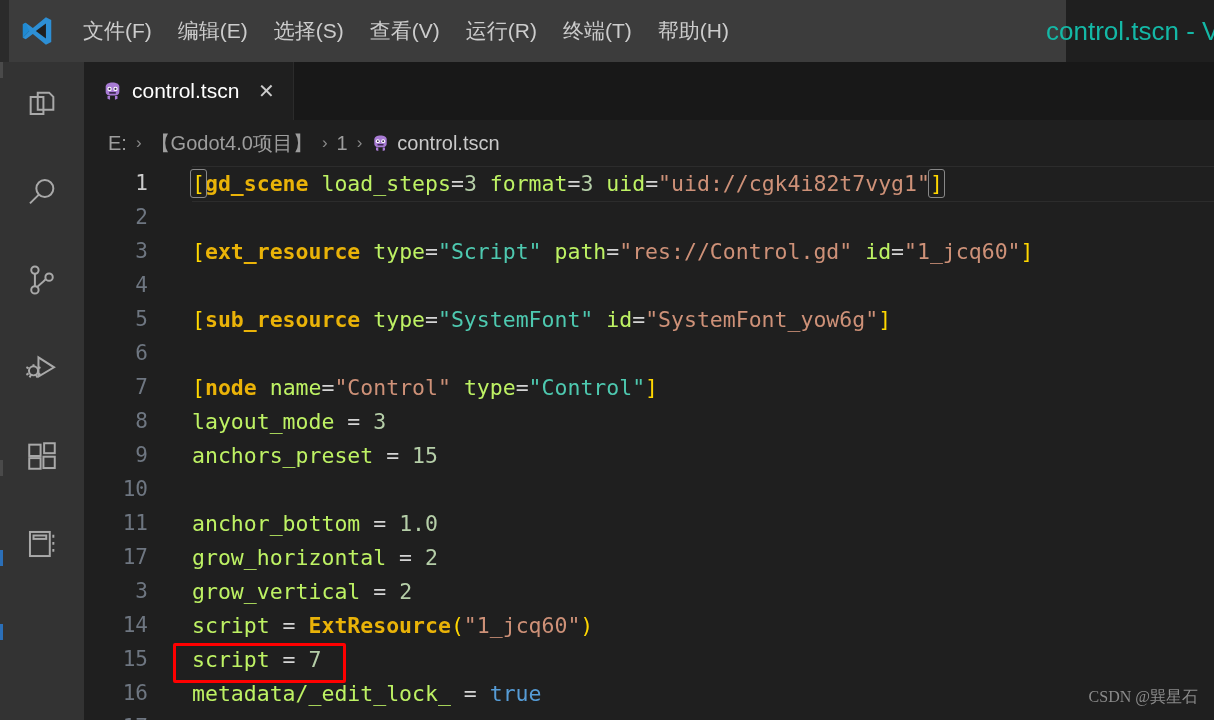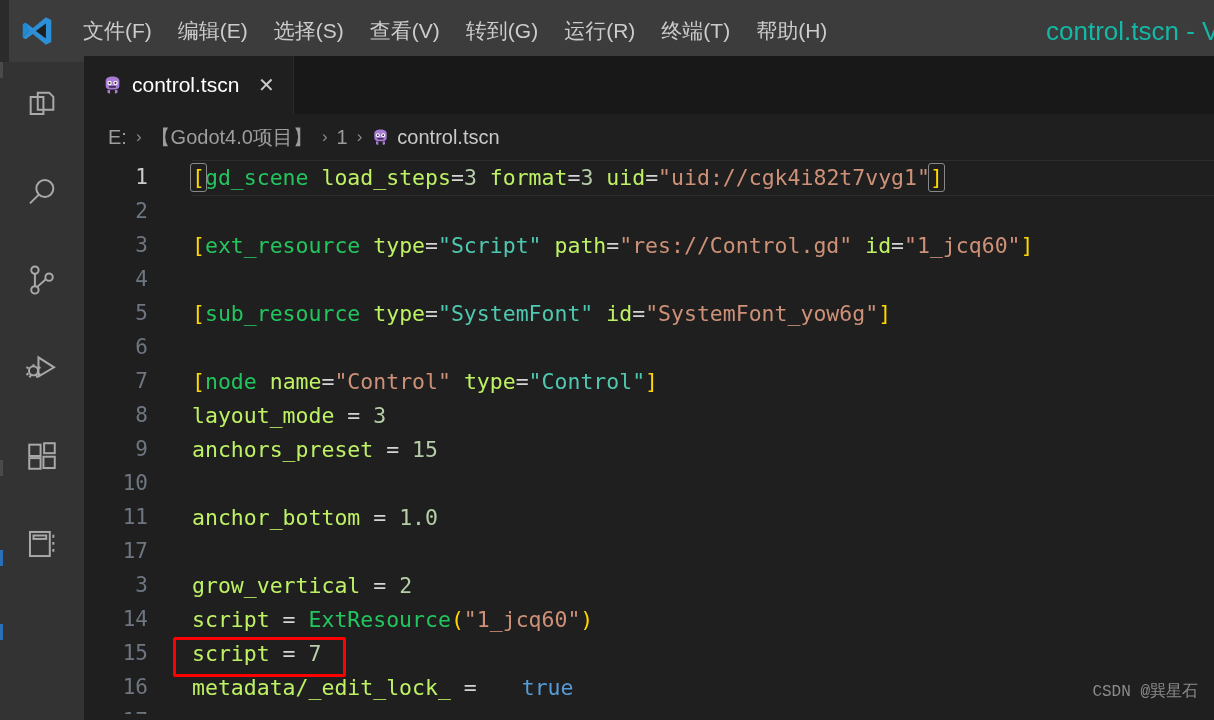--- a/index.html
+++ b/index.html
@@ -6,21 +6,21 @@
   html, body {
     width: 1214px; height: 720px;
     background: #1e1e1e;
     font-family: "Liberation Sans", sans-serif;
     overflow: hidden;
   }
   #app { position: relative; width: 1214px; height: 720px; background: #1f1f1f; }
 
   
   .titlebar {
-    position: absolute; left: 0; top: 0; width: 1214px; height: 62px;
+    position: absolute; left: 0; top: 0; width: 1066px; height: 62px;
     background: #3c3c3c;
     display: flex; align-items: center;
   }
   .edge-strip {
     position: absolute; left: 0; top: 0; width: 9px; height: 62px;
     background: #2b2b2b;
   }
   .vslogo { margin-left: 18px; width: 38px; height: 38px; flex: 0 0 auto; }
   .menubar { display: flex; align-items: center; margin-left: 14px; }
   .menu-item {
@@ -44,21 +44,21 @@
   .act-item svg { stroke: #a9a9a9; fill: none; stroke-width: 1.4; }
 
   
   .rail-tick {
     position: absolute; left: 0; width: 3px; height: 16px; background: #4a4a4a;
   }
   .rail-tick.blue { background: #2b6fb8; }
 
   
   .editor-wrap {
-    position: absolute; left: 84px; top: 56px; width: 1130px; height: 658px;
+    position: absolute; left: 84px; top: 62px; width: 1130px; height: 658px;
     background: #1f1f1f;
   }
 
   
   .tabstrip {
     position: relative; height: 58px; background: #181818;
     display: flex; align-items: stretch;
   }
   .tab {
     display: flex; align-items: center; gap: 9px;
@@ -103,44 +103,44 @@
   }
   .lnum {
     width: 86px; flex: 0 0 86px; text-align: right; padding-right: 22px;
     color: #6e7681; font-size: 21px;
   }
   .code-row.active .lnum { color: #cccccc; }
   .ctext { padding-left: 22px; }
 
   
   .t-brk   { color: #ffd700; }
-  .t-kw    { color: #22c55e; }
+  .t-kw    { color: #eab308; font-weight: bold; }
   .t-attr  { color: #bef264; }
   .t-num   { color: #b5cea8; }
   .t-str   { color: #ce9178; }
   .t-type  { color: #4ec9b0; }
   .t-op    { color: #d4d4d4; }
-  .t-bool  { color: #569cd6; margin-left: 32px; }
+  .t-bool  { color: #569cd6; }
   .t-plain { color: #d4d4d4; }
 
   
   .brk-box {
     outline: 1px solid #888888; outline-offset: 1px; border-radius: 1px;
   }
 
   
   .annot-box {
     position: absolute; border: 3px solid #ff0000; pointer-events: none;
     border-radius: 2px;
   }
 
   
   .watermark {
     position: absolute; right: 16px; bottom: 12px;
-    color: #8b8b8b; font-size: 16px; font-family: Liberation Mono, monospace;
+    color: #8b8b8b; font-size: 16px; font-family: Liberation Serif, serif;
     white-space: nowrap;
     margin-top: 12px;
   }
 </style>
 </head>
 <body>
 
 <div id="app">
 
   <div class="titlebar">
@@ -152,21 +152,20 @@
         <path d="M23.5 9.6 L23.5 22.4 L15 16 Z" fill="#1f1f1f"></path>
         <path d="M4 10.4 L6.5 9 L9.5 16 L4 21.6 Z" fill="#1f8ad2"></path>
       </svg>
     </div>
 
     <div class="menubar">
       <div class="menu-item">文件(F)</div>
       <div class="menu-item">编辑(E)</div>
       <div class="menu-item">选择(S)</div>
       <div class="menu-item">查看(V)</div>
-      <div class="menu-item">转到(G)</div>
       <div class="menu-item">运行(R)</div>
       <div class="menu-item">终端(T)</div>
       <div class="menu-item">帮助(H)</div>
     </div>
 
     <div class="window-title">control.tscn - Visu</div>
   </div>
 
   <div class="activitybar">
 
@@ -301,21 +300,21 @@
         <div class="code-row"><div class="lnum">2</div><div class="ctext"></div></div>
         <div class="code-row"><div class="lnum">3</div><div class="ctext"><span class="t-brk">[</span><span class="t-kw">ext_resource</span><span class="t-plain"> </span><span class="t-attr">type</span><span class="t-op">=</span><span class="t-type">"Script"</span><span class="t-plain"> </span><span class="t-attr">path</span><span class="t-op">=</span><span class="t-str">"res://Control.gd"</span><span class="t-plain"> </span><span class="t-attr">id</span><span class="t-op">=</span><span class="t-str">"1_jcq60"</span><span class="t-brk">]</span></div></div>
         <div class="code-row"><div class="lnum">4</div><div class="ctext"></div></div>
         <div class="code-row"><div class="lnum">5</div><div class="ctext"><span class="t-brk">[</span><span class="t-kw">sub_resource</span><span class="t-plain"> </span><span class="t-attr">type</span><span class="t-op">=</span><span class="t-type">"SystemFont"</span><span class="t-plain"> </span><span class="t-attr">id</span><span class="t-op">=</span><span class="t-str">"SystemFont_yow6g"</span><span class="t-brk">]</span></div></div>
         <div class="code-row"><div class="lnum">6</div><div class="ctext"></div></div>
         <div class="code-row"><div class="lnum">7</div><div class="ctext"><span class="t-brk">[</span><span class="t-kw">node</span><span class="t-plain"> </span><span class="t-attr">name</span><span class="t-op">=</span><span class="t-str">"Control"</span><span class="t-plain"> </span><span class="t-attr">type</span><span class="t-op">=</span><span class="t-type">"Control"</span><span class="t-brk">]</span></div></div>
         <div class="code-row"><div class="lnum">8</div><div class="ctext"><span class="t-attr">layout_mode</span><span class="t-op"> = </span><span class="t-num">3</span></div></div>
         <div class="code-row"><div class="lnum">9</div><div class="ctext"><span class="t-attr">anchors_preset</span><span class="t-op"> = </span><span class="t-num">15</span></div></div>
         <div class="code-row"><div class="lnum">10</div></div>
         <div class="code-row"><div class="lnum">11</div><div class="ctext"><span class="t-attr">anchor_bottom</span><span class="t-op"> = </span><span class="t-num">1.0</span></div></div>
-        <div class="code-row"><div class="lnum">17</div></div>
+        <div class="code-row"><div class="lnum">17</div><div class="ctext"><span class="t-attr">grow_horizontal</span><span class="t-op"> = </span><span class="t-num">2</span></div></div>
         <div class="code-row"><div class="lnum">3</div><div class="ctext"><span class="t-attr">grow_vertical</span><span class="t-op"> = </span><span class="t-num">2</span></div></div>
         <div class="code-row"><div class="lnum">14</div><div class="ctext"><span class="t-attr">script</span><span class="t-op"> = </span><span class="t-kw">ExtResource</span><span class="t-brk">(</span><span class="t-str">"1_jcq60"</span><span class="t-brk">)</span></div></div>
         <div class="code-row"><div class="lnum">15</div><div class="ctext"><span class="t-attr">script</span><span class="t-op"> = </span><span class="t-num">7</span></div></div>
         <div class="code-row"><div class="lnum">16</div><div class="ctext"><span class="t-attr">metadata/_edit_lock_</span><span class="t-op"> = </span><span class="t-bool">true</span></div></div>
         <div class="code-row"><div class="lnum">17</div><div class="ctext"></div></div>
         <div class="annot-box" id="annot-box" style="left: 89px; top: 476.5px; width: 173px; height: 40px; border-color: rgb(255, 0, 0);"></div>
     </div>
 
     <div class="watermark">CSDN @巽星石</div>
   </div>

